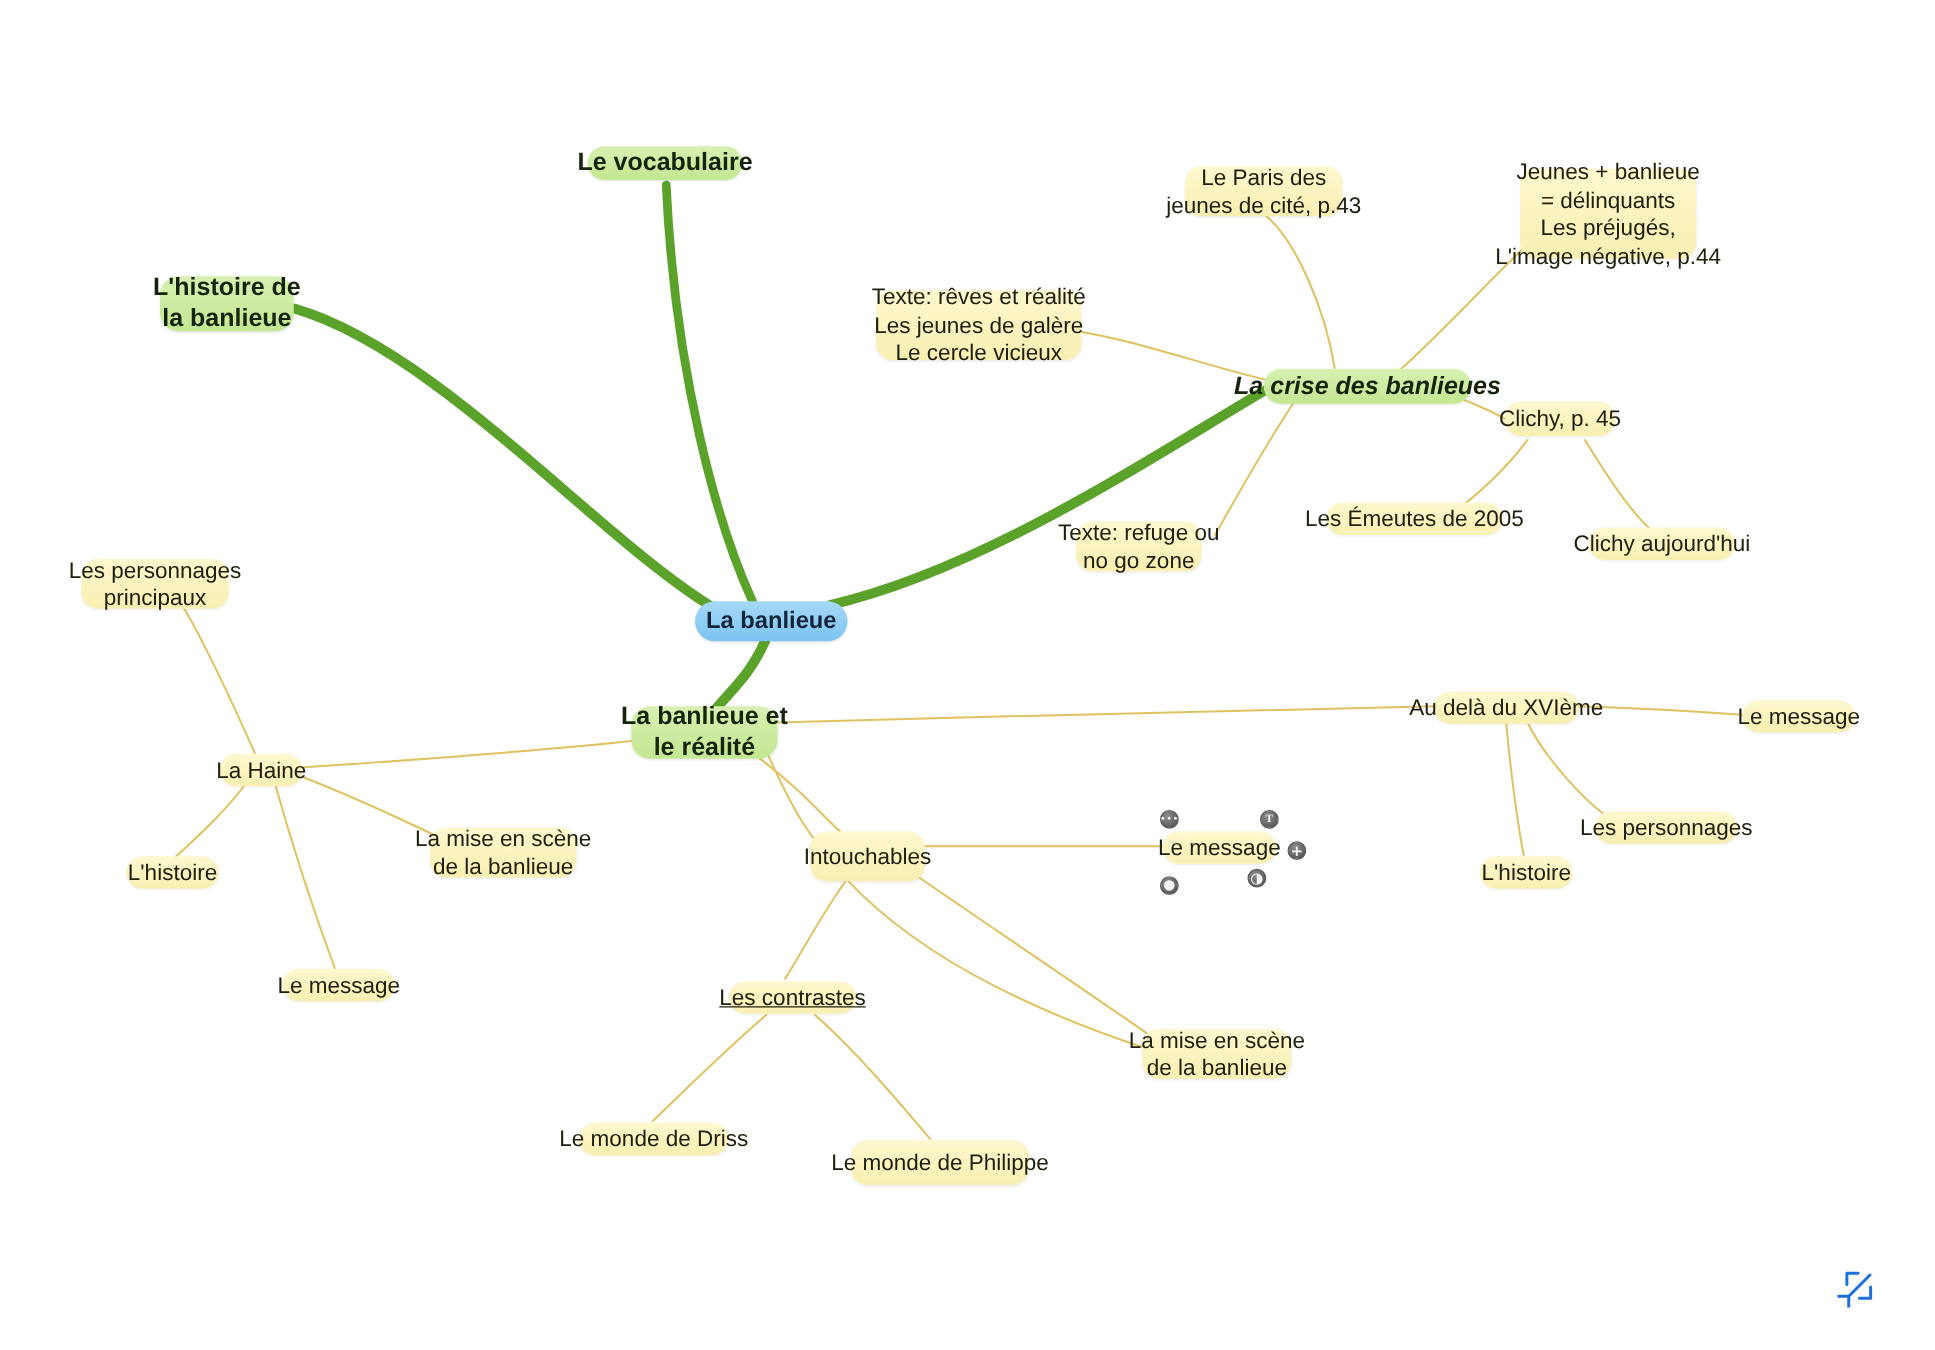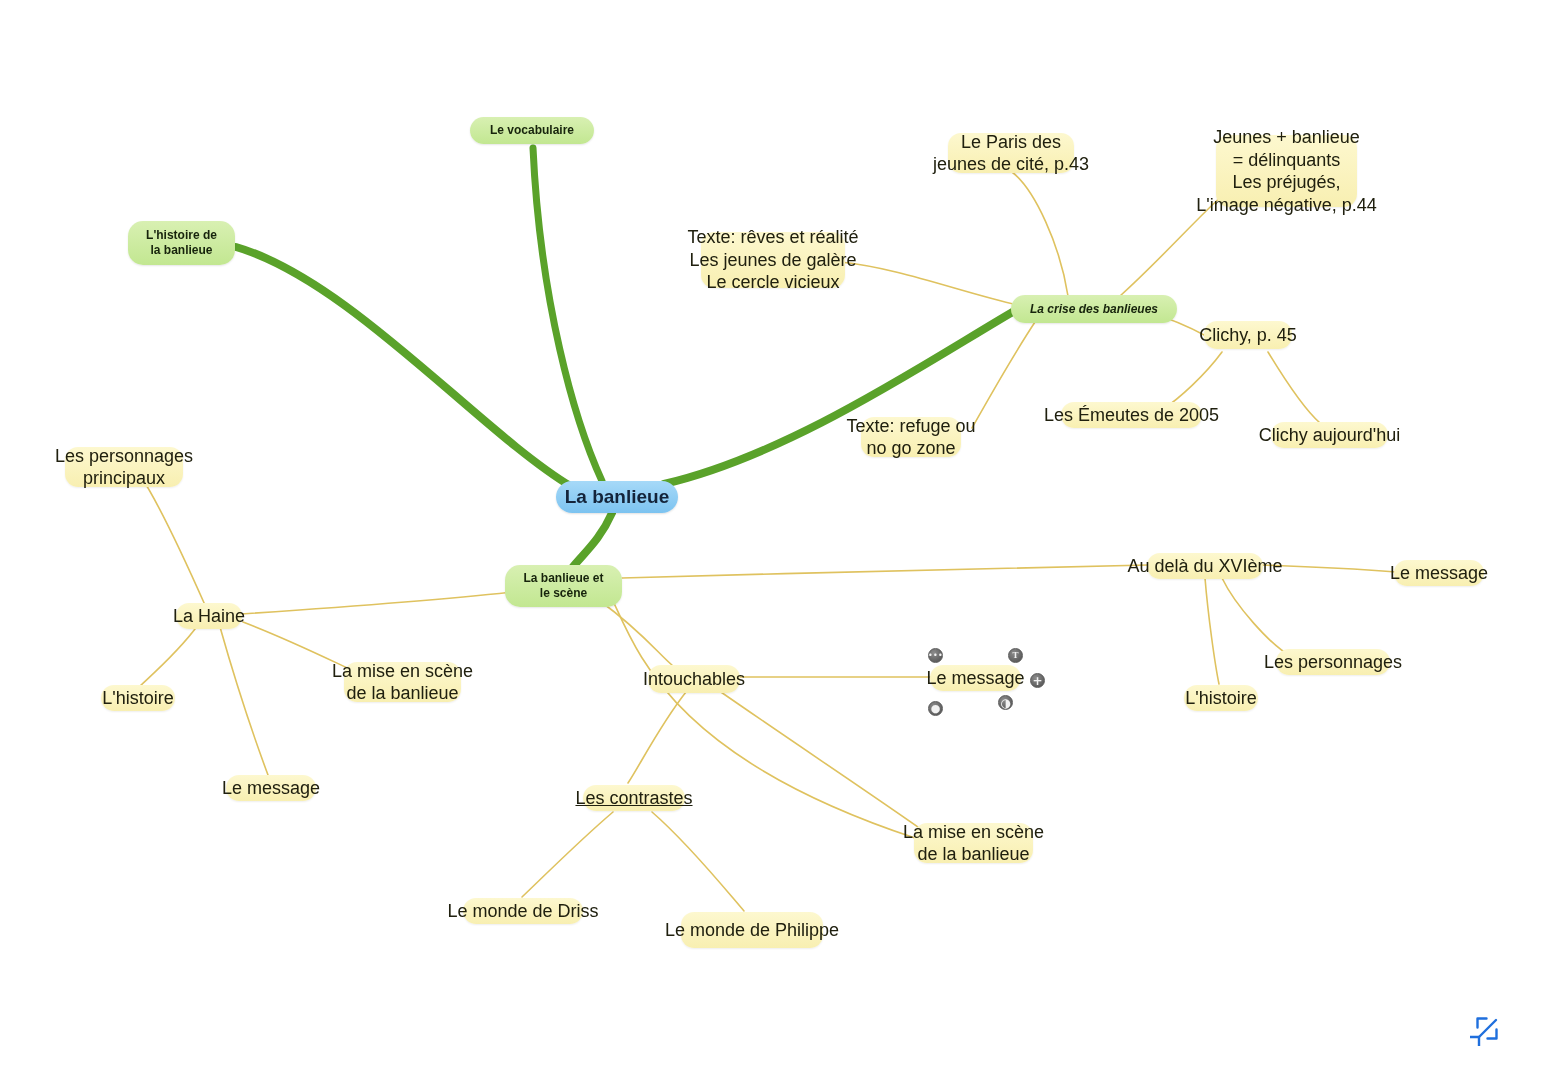--- a/index.html
+++ b/index.html
@@ -47,21 +47,21 @@
     font-weight: bold;
     font-size: 19px;
     color: #14243a;
     border-radius: 16px;
     box-shadow: 0 1px 2px rgba(0,0,0,.12);
   }
   .node-main {
     background: #cceb9e;
     background: linear-gradient(#d8f0b2, #c2e791);
     font-weight: bold;
-    font-size: 12px;
+    font-size: 20px;
     color: #17240c;
     border-radius: 15px;
     box-shadow: 0 1px 2px rgba(0,0,0,.10);
   }
   .node-sub {
     background: #fbf3bf;
     background: linear-gradient(#fdf8cf, #f8efb1);
     font-size: 18px;
     color: #20200f;
     border-radius: 13px;
@@ -170,28 +170,28 @@
     <span>L'histoire de
 la banlieue</span>
   </div>
 
   <div class="node node-main" style="left:1011px; top:295px; width:166px; height:28px;font-style:italic;">
     <span>La crise des banlieues</span>
   </div>
 
   <div class="node node-main" style="left:505px; top:565px; width:117px; height:42px;">
     <span>La banlieue et
-le scène</span>
+le réalité</span>
   </div>
 
   <div class="node node-root" style="left:556px; top:481px; width:122px; height:32px;">
     <span>La banlieue</span>
   </div>
 
-  <div class="node node-sub" style="left:701px; top:232px; width:144px; height:56px;">
+  <div class="node node-sub" style="left:701px; top:232px; width:164px; height:56px;">
     <span>Texte: rêves et réalité
 Les jeunes de galère
 Le cercle vicieux</span>
   </div>
 
   <div class="node node-sub" style="left:948px; top:133px; width:126px; height:40px;">
     <span>Le Paris des
 jeunes de cité, p.43</span>
   </div>
 
@@ -216,21 +216,21 @@
   </div>
 
   <div class="node node-sub" style="left:1271px; top:422px; width:117px; height:26px;">
     <span>Clichy aujourd'hui</span>
   </div>
 
   <div class="node node-sub" style="left:176px; top:603px; width:66px; height:26px;">
     <span>La Haine</span>
   </div>
 
-  <div class="node node-sub" style="left:648px; top:665px; width:92px; height:28px;">
+  <div class="node node-sub" style="left:648px; top:665px; width:92px; height:40px;">
     <span>Intouchables</span>
   </div>
 
   <div class="node node-sub" style="left:1147px; top:553px; width:116px; height:26px;">
     <span>Au delà du XVIème</span>
   </div>
 
   <div class="node node-sub" style="left:914px; top:823px; width:119px; height:40px;">
     <span>La mise en scène
 de la banlieue</span>

